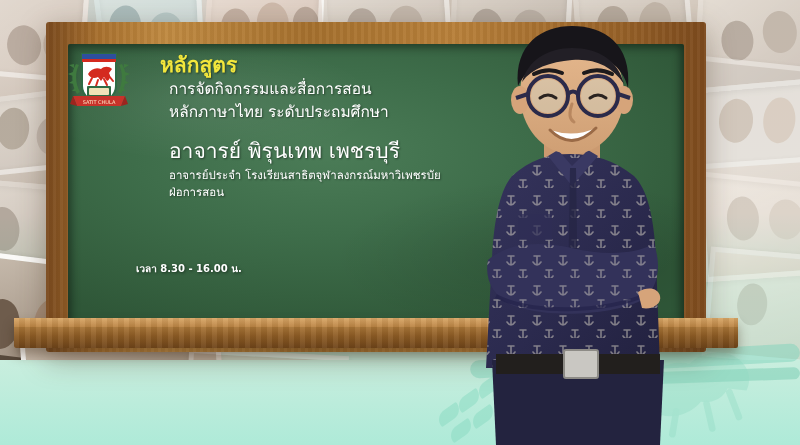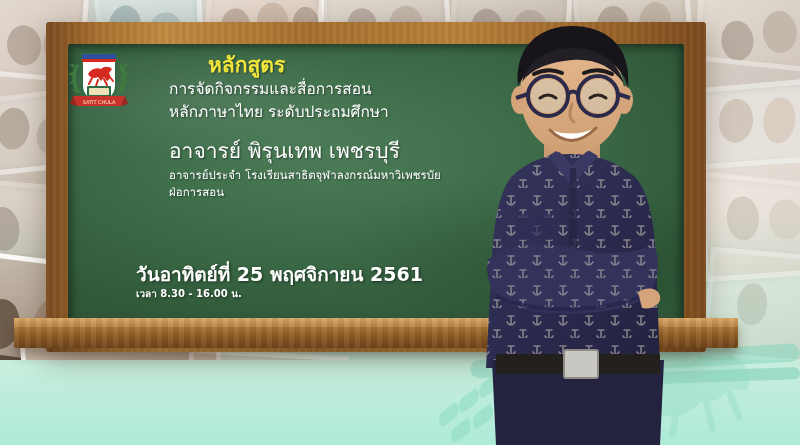--- a/index.html
+++ b/index.html
@@ -96,21 +96,20 @@
   }
 
   
   .crest{position:absolute;left:68px;top:46px;width:62px;height:68px;z-index:6;}
 
   
   .content{position:absolute;left:160px;top:52px;width:330px;z-index:5;}
   .hl{
     color:#f2e63c;font-weight:bold;font-size:21px;line-height:1.25;
     text-shadow:1px 1px 2px rgba(0,0,0,.45);
-    margin-left:48px;
   }
   .wt{
     color:#ffffff;font-size:15.5px;line-height:1.45;
     text-shadow:1px 1px 2px rgba(0,0,0,.45);
     margin-left:9px;
   }
   .wt.small{font-size:11.5px;line-height:1.5;}
   .group{margin-bottom:13px;}
   .date-block{
     position:absolute;left:136px;top:262px;width:360px;z-index:5;
@@ -258,21 +257,20 @@
 
     <div class="group">
       <div class="wt" style="font-weight:normal;font-size:21px;">อาจารย์ พิรุนเทพ เพชรบุรี</div>
       <div class="wt small">อาจารย์ประจำ โรงเรียนสาธิตจุฬาลงกรณ์มหาวิเพชรบัย</div>
       <div class="wt small">ฝ่อการสอน</div>
     </div>
 
   </div>
 
   <div class="date-block">
-    <div>วันอาทิตย์ที่ 25 พฤศจิกายน 2561</div>
     <div class="t2">เวลา 8.30 - 16.00 น.</div>
   </div>
 
   <svg class="person" viewBox="0 0 250 437">
     <defs>
       <linearGradient id="shirt" x1="0" y1="0" x2="1" y2="1">
         <stop offset="0%" stop-color="#35345c"></stop>
         <stop offset="55%" stop-color="#2b2a4e"></stop>
         <stop offset="100%" stop-color="#22213f"></stop>
       </linearGradient>

